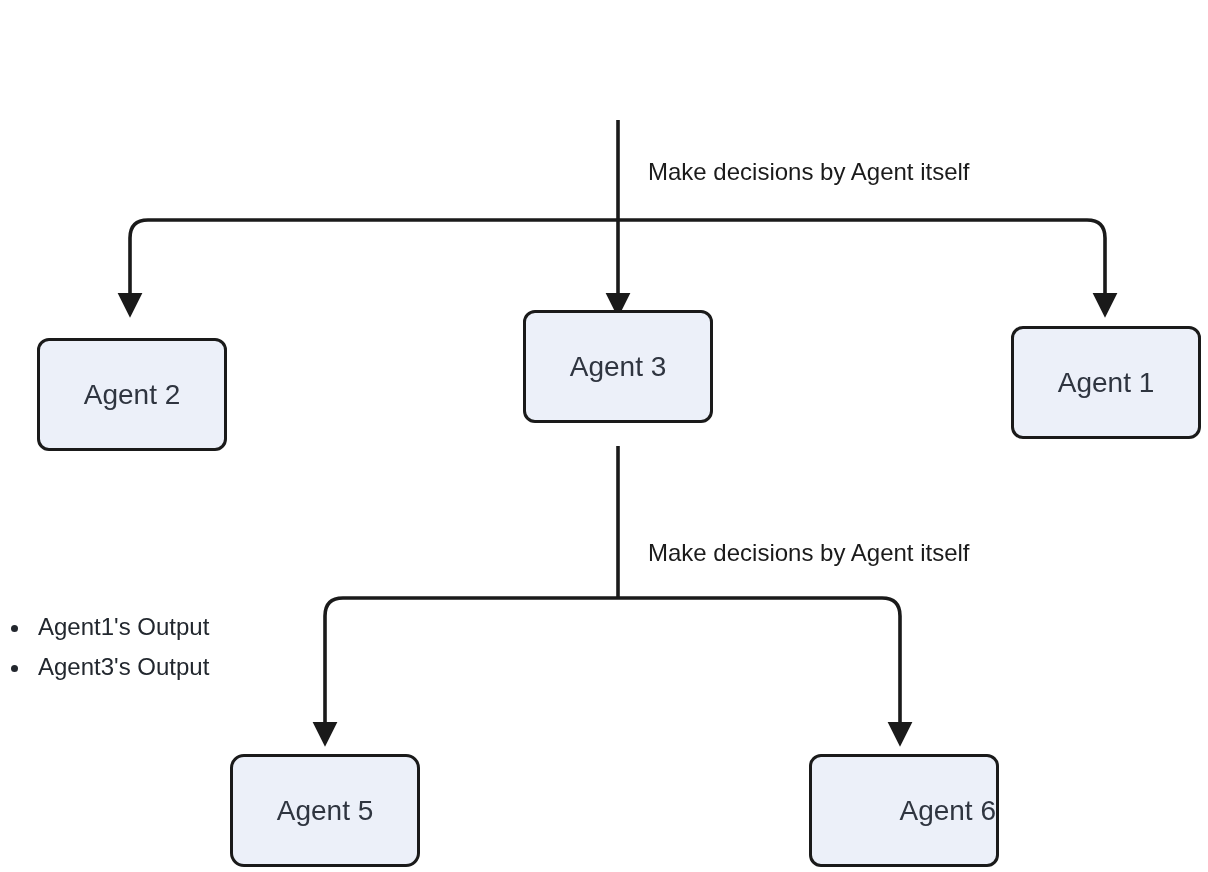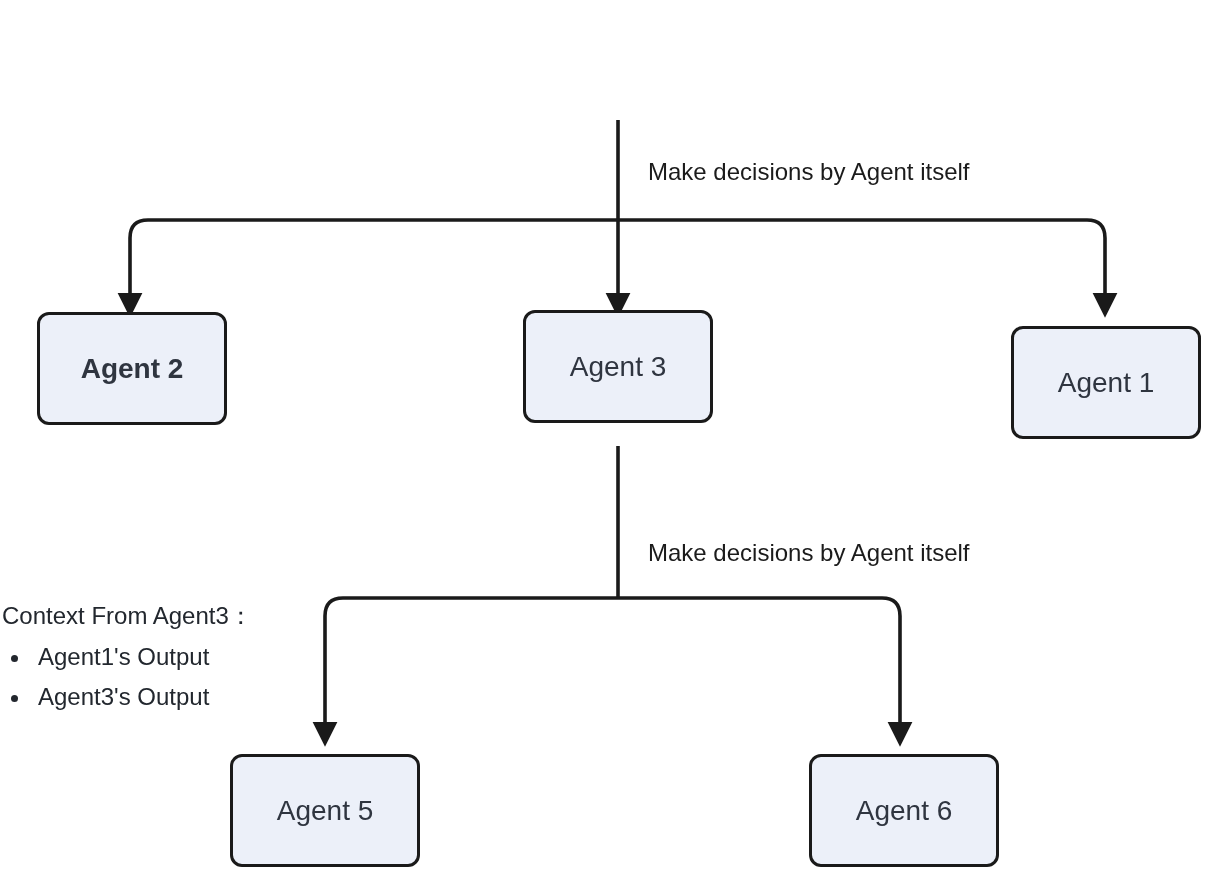--- a/index.html
+++ b/index.html
@@ -34,25 +34,25 @@
     background: #ecf0f9;
     border: 3.5px solid #1a1a1a;
     border-radius: 12px;
     display: flex;
     align-items: center;
     justify-content: center;
     font-size: 28px;
     color: #2f3540;
   }
   .node-agent-1 { left: 523px; top: 5px;   }
-  .node-agent-2 { left: 37px;  top: 312px; font-weight: bold; }
+  .node-agent-2 { left: 37px;  top: 338px; }
   .node-agent-3 { left: 523px; top: 310px; }
   .node-agent-4 { left: 1011px;top: 326px; }
-  .node-agent-5 { left: 230px; top: 754px; }
-  .node-agent-6 { left: 809px; top: 754px; }
+  .node-agent-5 { left: 230px; top: 754px; border-radius: 14px; }
+  .node-agent-6 { left: 809px; top: 754px; justify-content: flex-end; }
   .edge-label {
     position: absolute;
     left: 648px;
     font-size: 24px;
     line-height: 38px;
     color: #1b1b1b;
     white-space: nowrap;
   }
   .edge-label-1 { top: 153px; }
   .edge-label-2 { top: 534px; }
@@ -118,20 +118,19 @@
     <span>Agent 5</span>
   </div>
   <div class="node node-agent-6">
     <span>Agent 6</span>
   </div>
 
   <div class="edge-label edge-label-1">Make decisions by Agent itself</div>
   <div class="edge-label edge-label-2">Make decisions by Agent itself</div>
 
   <div class="context-note">
-    <div class="note-title">Context From Agent3：</div>
     <ul>
       <li>Agent1's Output</li>
       <li>Agent3's Output</li>
     </ul>
   </div>
 
 </div>
 
 </body></html>

